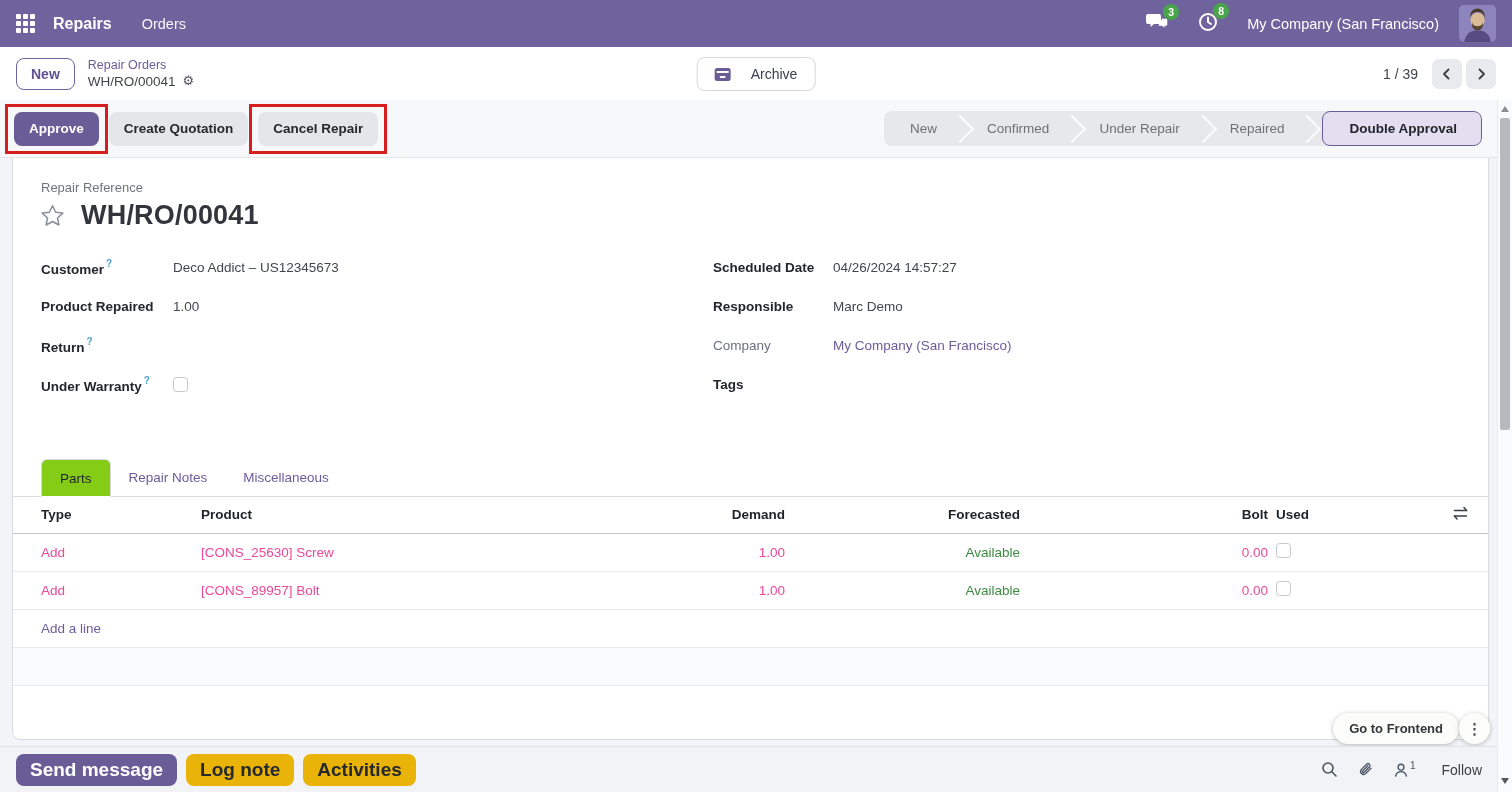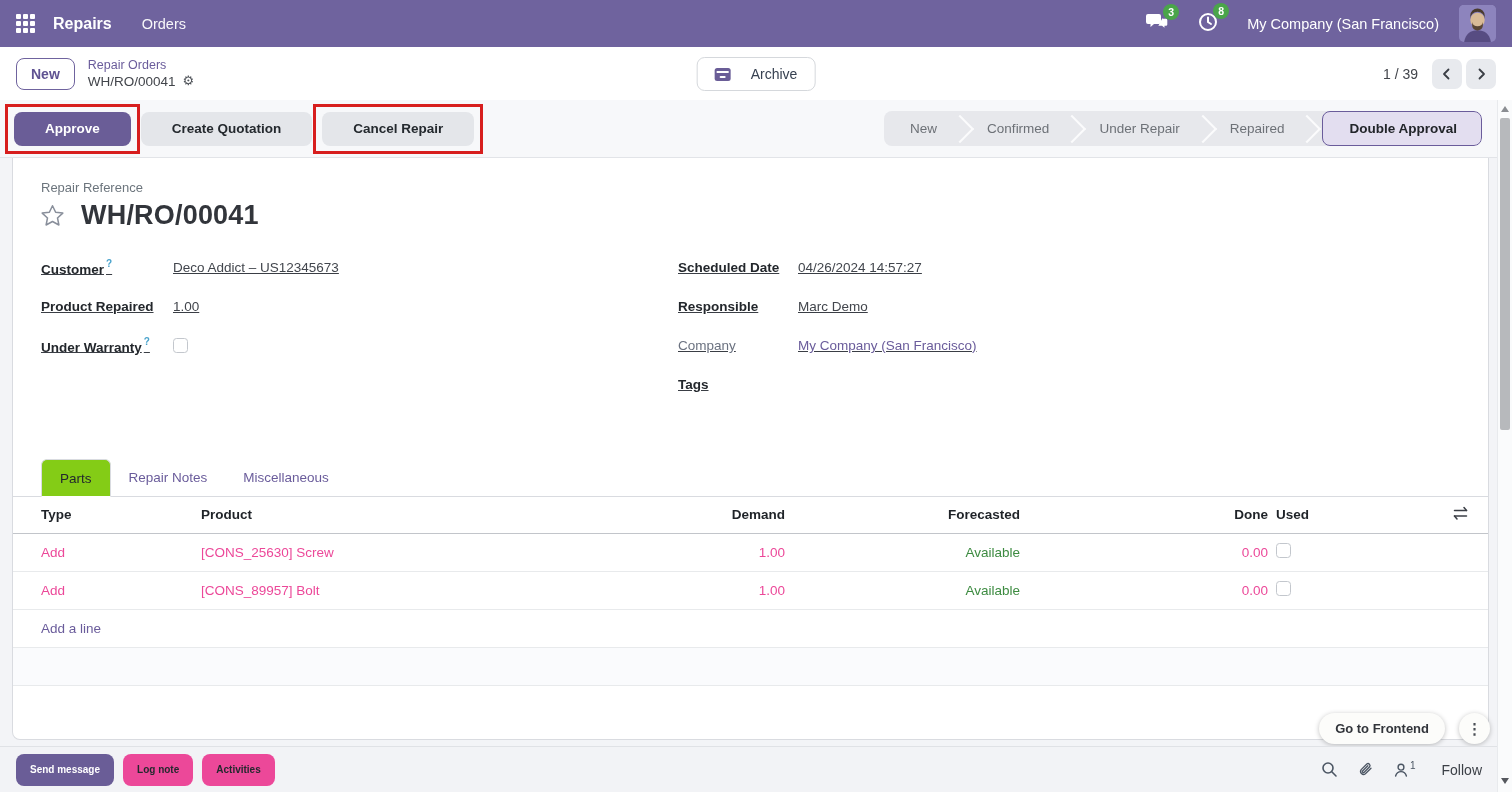--- a/index.html
+++ b/index.html
@@ -33,37 +33,37 @@
   .archive-btn { position:absolute; left:50%; transform:translateX(-50%); top:10px; height:34px; border:1px solid #d5d8dc; border-radius:8px; background:#fff; display:flex; align-items:center; gap:20px; padding:0 17px; font-size:14px; color:#374151; cursor:pointer; }
   .archive-glyph { width:16px; height:13px; background:#6a5d97; border-radius:2.5px; position:relative; }
   .archive-glyph i { position:absolute; left:2px; right:2px; top:3.5px; height:2px; background:#fff; }
   .archive-glyph b { position:absolute; left:5px; width:6px; top:8px; height:2px; background:#fff; border-radius:1px; }
   .pager { position:absolute; right:16px; top:0; height:53px; display:flex; align-items:center; gap:4px; }
   .pager-text { font-size:14px; color:#42454b; margin-right:10px; }
   .pg-btn { width:30px; height:30px; background:#e8eaee; border:none; border-radius:7px; display:flex; align-items:center; justify-content:center; cursor:pointer; }
 
   
   .action-bar { position:absolute; top:100px; left:0; width:1512px; height:58px; background:#f7f8fa; border-bottom:1px solid #e2e4e8; display:flex; align-items:center; padding:0 14px; z-index:10; }
-  .btn { height:34px; border:none; border-radius:8px; font-family:inherit; font-size:13.5px; font-weight:600; padding:0 31px; cursor:pointer; }
+  .btn { height:34px; border:none; border-radius:8px; font-family:inherit; font-size:13.5px; font-weight:600; padding:0 15px; cursor:pointer; }
   .btn + .btn, .btn + .red-ring, .red-ring + .btn { margin-left:10px; }
   .btn-primary { background:#6a5d97; color:#fff; }
   .btn-secondary { background:#e4e6ea; color:#24292e; }
   .steps { margin-left:auto; margin-right:16px; display:flex; background:#e7e8ec; border-radius:8px; height:35px; overflow:hidden; align-items:stretch; }
   .step { display:flex; align-items:center; padding:0 24px 0 26px; font-size:13.5px; color:#6d7177; position:relative; cursor:pointer; white-space:nowrap; }
   .step:not(:last-child)::after { content:''; position:absolute; right:-9px; top:50%; width:18px; height:18px; transform:translateY(-50%) rotate(45deg); border-top:2px solid #fbfbfc; border-right:2px solid #fbfbfc; z-index:2; }
   .step.active { background:#e3def0; border:1px solid #6a5c9b; border-radius:8px; color:#22252a; font-weight:700; z-index:3;margin-left:14px; }
 
   
   .sheet { position:absolute; top:158px; left:12px; right:23px; bottom:52px; background:#fff; border:1px solid #d9dbe0; border-top:none; border-radius:0 0 8px 8px; z-index:5; }
   .ref-label { position:absolute; left:28px; top:22px; font-size:13px; color:#6c757d; }
   .title-row { position:absolute; left:26px; top:42px; display:flex; align-items:center; gap:15px; }
   .star-icon { cursor:pointer; display:flex; }
   .sheet-title { font-size:27px; font-weight:700; color:#32353b; letter-spacing:.2px; }
 
-  .fields { position:absolute; left:28px; right:12px; top:90px; display:grid; grid-template-columns:560px 1fr; column-gap:77px;text-decoration:underline; }
+  .fields { position:absolute; left:28px; right:12px; top:90px; display:grid; grid-template-columns:560px 1fr; column-gap:112px; }
   .frow { height:39px; display:flex; align-items:center; }
   .flabel { width:132px; flex:none; font-size:13.5px; font-weight:700; color:#23272c; }
   .fcol-right .flabel { width:120px; }
   .flabel.muted { font-weight:400; color:#6b7280; }
   .fhelp { color:#4aa3cc; font-size:10px; margin-left:2px; position:relative; top:-1px; }
   .fvalue { font-size:13.5px; color:#42464d; cursor:text; }
   .fvalue.link { color:#6a5c9b; cursor:pointer; }
   .cb { width:15px; height:15px; border:1.5px solid #c3c7cd; border-radius:3.5px; background:#fff; display:inline-block; cursor:pointer; }
 
   
@@ -79,29 +79,29 @@
   .c-type { padding-left:28px; }
   .c-product { padding-left:16px; }
   .c-num { text-align:right; }
   .c-used { padding-left:8px; }
   .c-icon { text-align:right; padding-right:20px; }
   td.c-forecast { color:#3d8b41; text-align:right; }
   .add-line { color:#6a5c9b; cursor:pointer; }
   .empty-band td { background:#fafbfd; }
 
   
-  .float-actions { position:absolute; right:22px; bottom:48px; display:flex; align-items:center; gap:14px; z-index:15; }
+  .float-actions { position:absolute; right:22px; bottom:48px; display:flex; align-items:center; gap:0; z-index:15; }
   .pill-btn { height:31px; background:#fcfcfa; border:none; border-radius:17px; box-shadow:0 1px 5px rgba(0,0,0,.25); padding:0 16px; font-family:inherit; font-size:13px; font-weight:700; color:#32353b; cursor:pointer; }
   .pill-dots { width:31px; height:31px; background:#fcfcfa; border:none; border-radius:50%; box-shadow:0 1px 5px rgba(0,0,0,.25); font-size:15px; font-weight:700; color:#4a4e55; cursor:pointer; display:flex; align-items:center; justify-content:center; }
 
   
   .chatter-bar { position:absolute; bottom:0; left:0; width:1512px; height:46px; background:#f2f3f6; border-top:1px solid #e0e2e6; display:flex; align-items:center; padding:0 16px; z-index:25; }
-  .chat-btn { height:32px; border:none; border-radius:8px; font-family:inherit; font-size:10px; font-weight:600; padding:0 14px; cursor:pointer; margin-right:9px; }
+  .chat-btn { height:32px; border:none; border-radius:8px; font-family:inherit; font-size:19px; font-weight:600; padding:0 14px; cursor:pointer; margin-right:9px; }
   .chat-primary { background:#6a5d97; color:#fff; }
-  .chat-secondary { background:#ec4899; color:#24292e; }
+  .chat-secondary { background:#eab308; color:#24292e; }
   .chat-spacer { flex:1; }
   .chat-icons { display:flex; align-items:center; gap:19px; margin-right:26px; color:#4b5563; }
   .chat-icons .ci { cursor:pointer; display:flex; align-items:flex-start; }
   .ci sup { font-size:10px; margin-left:1px; position:relative; top:-2px; }
   .follow-lbl { font-size:14px; color:#3b3f46; cursor:pointer; margin-right:14px; }
 
   
   .scrollbar { position:absolute; right:0; top:100px; bottom:0; width:15px; background:#fafbfc; border-left:1px solid #e8eaed; z-index:40; }
   .sb-up { position:absolute; top:6px; left:3px; width:0; height:0; border-left:4.5px solid transparent; border-right:4.5px solid transparent; border-bottom:6px solid #8a8d92; cursor:pointer; }
   .sb-down { position:absolute; bottom:8px; left:3px; width:0; height:0; border-left:4.5px solid transparent; border-right:4.5px solid transparent; border-top:6px solid #55585e; cursor:pointer; }
@@ -223,20 +223,24 @@
 
   <div class="fields">
     <div class="fcol">
       <div class="frow">
         <span class="flabel"><span>Customer</span><sup class="fhelp">?</sup></span>
         <span class="fvalue">Deco Addict – US12345673</span>
       </div>
       <div class="frow">
         <span class="flabel">Product Repaired</span>
         <span class="fvalue">1.00</span>
+      </div>
+      <div class="frow">
+        <span class="flabel"><span>Return</span><sup class="fhelp">?</sup></span>
+        <span class="fvalue"></span>
       </div>
       <div class="frow">
         <span class="flabel"><span>Under Warranty</span><sup class="fhelp">?</sup></span>
         <span class="cb"></span>
       </div>
     </div>
 
     <div class="fcol fcol-right">
       <div class="frow">
         <span class="flabel">Scheduled Date</span>
@@ -273,21 +277,21 @@
           <col style="width:248px">
           <col style="width:56px">
           <col>
       </colgroup>
       <thead>
         <tr>
           <th class="c-type">Type</th>
           <th class="c-product">Product</th>
           <th class="c-num">Demand</th>
           <th class="c-num">Forecasted</th>
-          <th class="c-num">Done</th>
+          <th class="c-num">Bolt</th>
           <th class="c-used">Used</th>
           <th class="c-icon">
             <span>
               <svg width="15" height="14" viewBox="0 0 15 14" fill="none" stroke="#3a3e45" stroke-width="1.5" stroke-linecap="round">
                 <line x1="1.5" y1="4.5" x2="13.5" y2="4.5"></line>
                   <polyline points="11,1.5 13.5,4.5"></polyline>
                 <line x1="1.5" y1="10" x2="13.5" y2="10"></line>
                   <polyline points="4,13 1.5,10"></polyline>
               </svg>
             </span>

